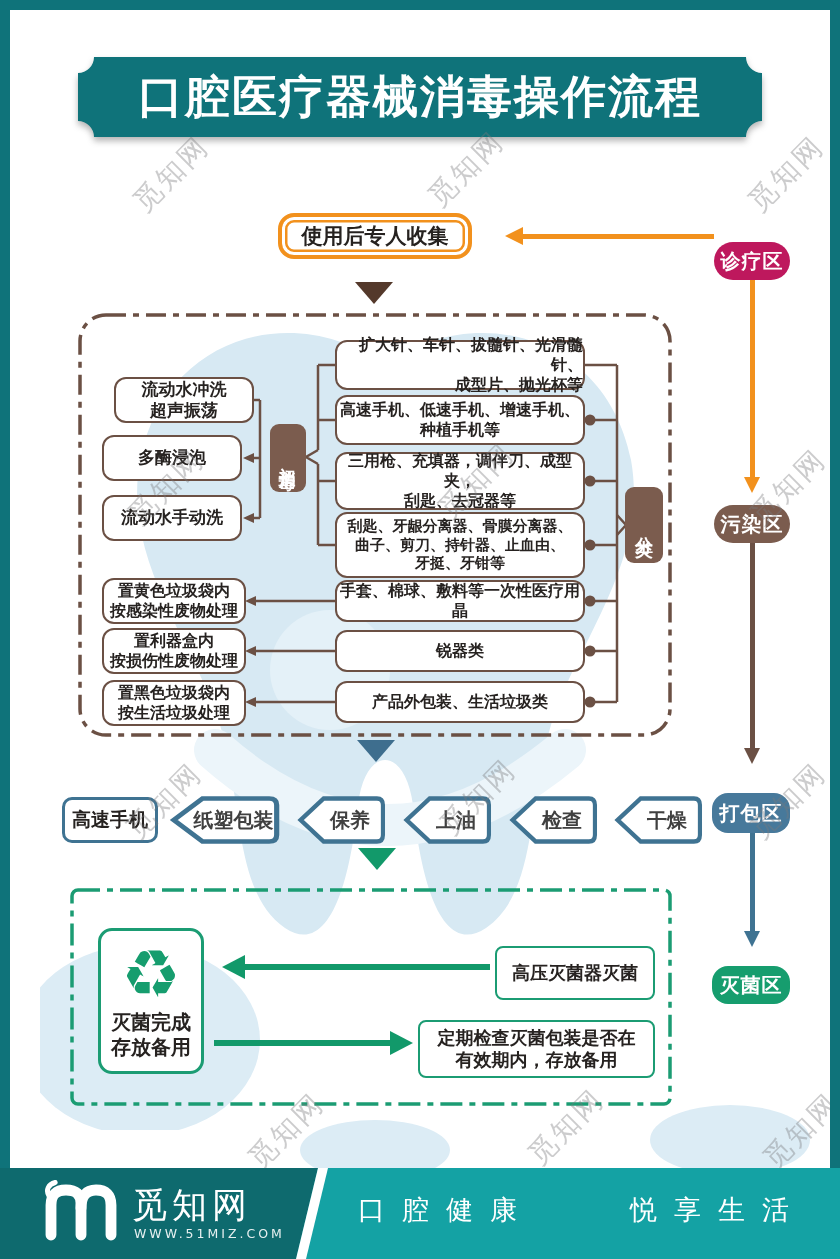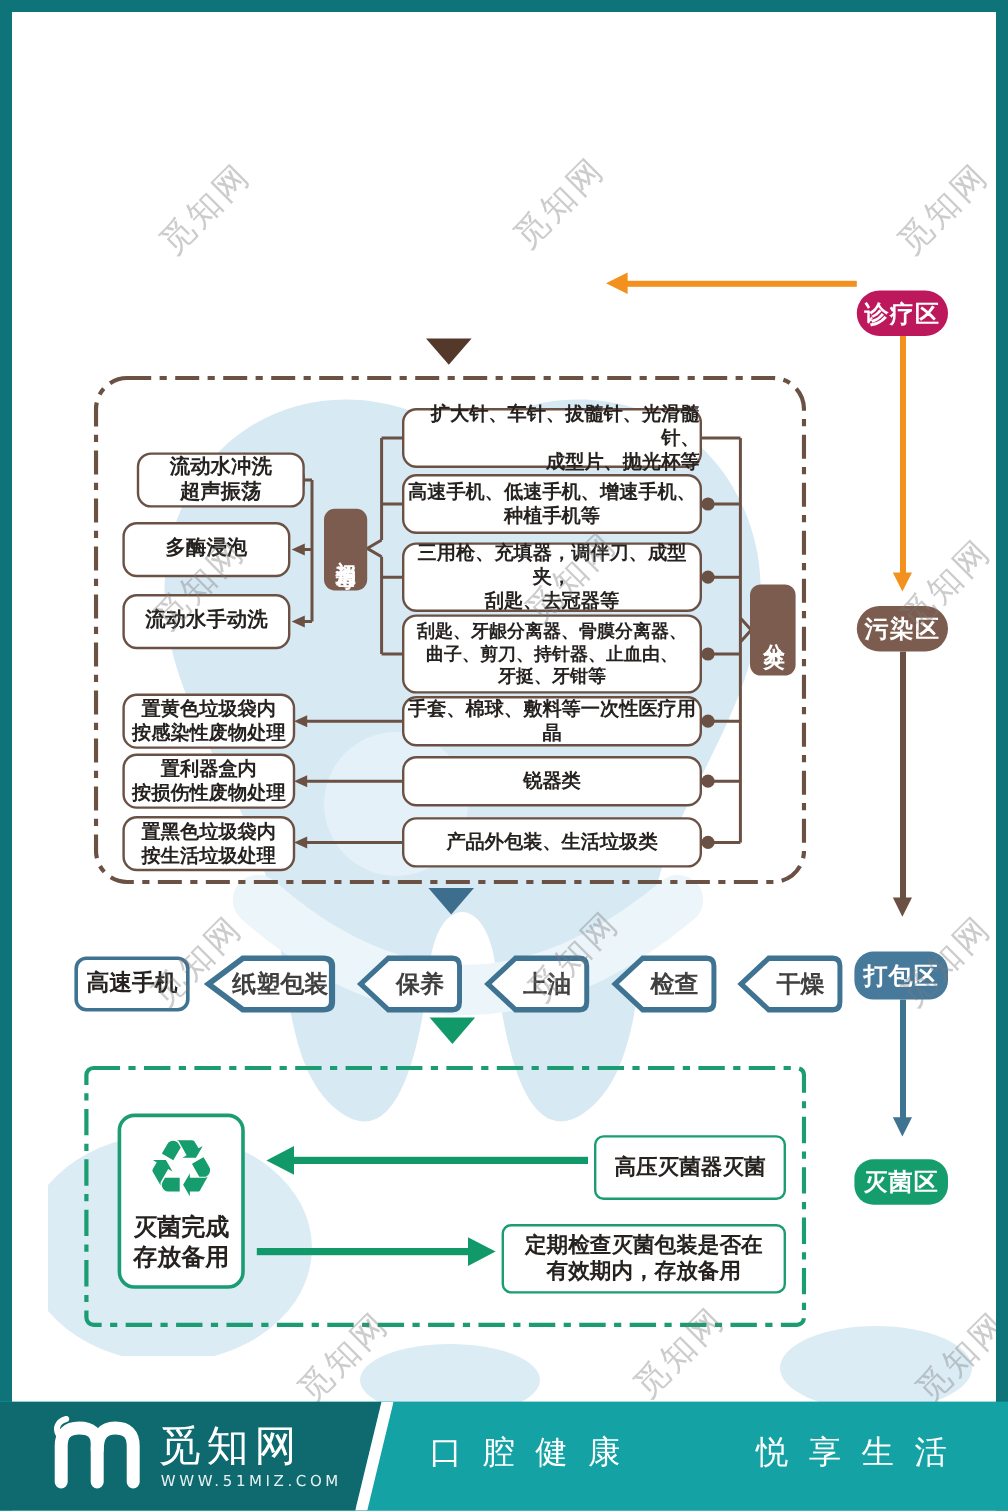--- a/index.html
+++ b/index.html
@@ -54,21 +54,29 @@
     <ellipse cx="100" cy="110" rx="120" ry="95" fill="#dcecf5"></ellipse>
   </svg>
   <div class="abs" style="left:300px;top:1120px;width:150px;height:60px;background:#dcecf5;border-radius:50%;z-index:0;"></div>
   <div class="abs" style="left:650px;top:1105px;width:160px;height:70px;background:#dcecf5;border-radius:50%;z-index:0;"></div>
 
   <div class="abs border-strip" style="left:0;top:0;width:840px;height:10px;"></div>
   <div class="abs border-strip" style="left:0;top:0;width:10px;height:1259px;"></div>
   <div class="abs border-strip" style="left:830px;top:0;width:10px;height:1259px;"></div>
   <div class="abs border-strip" style="left:0;top:1249px;width:840px;height:10px;"></div>
 
-
+  <div class="banner">
+    <svg viewBox="0 0 700 80">
+      <path fill="#0f737a" d="M24,0 H676 A16,16 0 0 0 692,16 V64 A16,16 0 0 0 676,80 H24 A16,16 0 0 0 8,64 V16 A16,16 0 0 0 24,0 Z"></path>
+    </svg>
+    <div class="t">口腔医疗器械消毒操作流程</div>
+  </div>
+
+  <div class="box" style="left:278px;top:213px;width:194px;height:46px;font-size:21px;
+       border:4px solid #f2911d;border-radius:16px;box-shadow:inset 0 0 0 3px #fff,inset 0 0 0 5.5px #f2911d;">使用后专人收集</div>
   <div class="line" style="left:522px;top:234px;width:192px;height:4.5px;background:#f2911d;"></div>
   <div class="head" style="left:505px;top:227px;border-top:9px solid transparent;border-bottom:9px solid transparent;border-right:18px solid #f2911d;"></div>
 
   <div class="pill" style="left:714px;top:221px;width:76px;height:38px;background:#be185d;margin-top:21px;">诊疗区</div>
   <div class="line" style="left:750px;top:257px;width:4.5px;height:221px;background:#f2911d;"></div>
   <div class="head" style="left:744px;top:477px;border-left:8.5px solid transparent;border-right:8.5px solid transparent;border-top:16px solid #f2911d;"></div>
 
   <div class="pill" style="left:714px;top:505px;width:76px;height:38px;background:#7b5c4e;">污染区</div>
   <div class="line" style="left:750px;top:543px;width:4.5px;height:206px;background:#6b5044;"></div>
   <div class="head" style="left:744px;top:748px;border-left:8.5px solid transparent;border-right:8.5px solid transparent;border-top:16px solid #6b5044;"></div>

